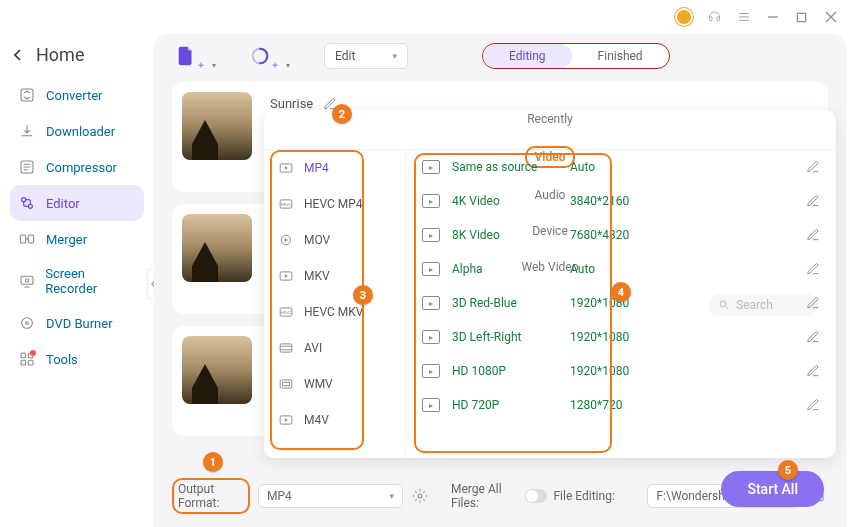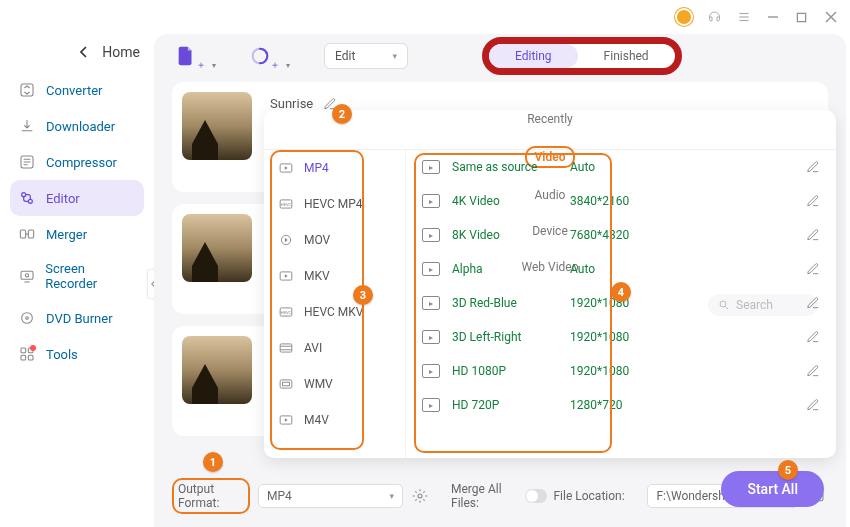--- a/index.html
+++ b/index.html
@@ -6,36 +6,36 @@
 body { width: 850px; height: 527px; background: #fff; color: #444; font-size: 13px; position: relative; overflow: hidden; }
 
 
 .titlebar { height: 34px; display: flex; justify-content: flex-end; align-items: center; gap: 14px; padding: 0 12px; }
 .titlebar .avatar { width: 18px; height: 18px; border-radius: 50%; background: #f5a623; border: 2px solid #fff; box-shadow: 0 0 0 1px #f5a623; }
 .titlebar .icn { width: 15px; height: 15px; display: inline-flex; align-items: center; justify-content: center; opacity: .7; }
 
 
 .app { display: flex; height: calc(100% - 34px); }
 .sidebar { width: 154px; padding: 6px 10px; position: relative; }
-.side-home { display: flex; align-items: center; gap: 14px; padding: 4px 4px 12px 4px; font-size: 14px; justify-content: flex-end; }
+.side-home { display: flex; align-items: center; gap: 14px; padding: 4px 4px 12px 4px; font-size: 18px; }
 .side-item { display: flex; align-items: center; gap: 10px; padding: 9px 8px; border-radius: 10px; color: #0369a1; }
 .side-item.active { background: #ece7fb; color: #6a4ad8; }
 .side-item.active .sic { color: #6a4ad8; }
 .side-item .sic { width: 18px; height: 18px; display: inline-flex; align-items: center; justify-content: center; color: #888; }
 .side-item .dot { width: 6px; height: 6px; background: #ff5252; border-radius: 50%; position: absolute; margin-left: 12px; margin-top: -12px; }
 .side-collapse { position: absolute; right: -7px; top: 235px; width: 14px; height: 30px; background: #fff; border: 1px solid #eee; border-radius: 3px; display:flex; align-items:center; justify-content:center; box-shadow: 0 0 3px rgba(0,0,0,.08);}
 
 
 .main { flex: 1; background: #f5f5f8; border-radius: 14px 14px 0 0; margin-right: 4px; display: flex; flex-direction: column; position: relative; }
 .toolbar { height: 44px; display: flex; align-items: center; gap: 14px; padding: 0 18px; }
 .tool-btn { width: 28px; height: 28px; position: relative; display:flex; align-items:center; justify-content:center;}
 .tool-btn .plus-badge { position: absolute; bottom: -2px; right: -6px; font-size: 10px; color: #6a4ad8; }
 .tool-btn .drop-tri { position: absolute; bottom: 0; right: -16px; font-size: 8px; color: #888;}
 .mode { margin-left: 4px; height: 26px; border: 1px solid #ddd; background: #fff; border-radius: 6px; padding: 0 10px; display:flex; align-items:center; gap:18px; font-size:12px; color:#555; min-width:84px; justify-content:space-between;}
-.seg { display: flex; border: 7px solid #b91c1c; border-radius: 22px; overflow: hidden; margin-left: 60px; background: #fff; }
+.seg { display: flex; border: 1px solid #b91c1c; border-radius: 22px; overflow: hidden; margin-left: 60px; background: #fff; }
 .seg div { padding: 5px 26px; font-size: 12px; color: #666; }
 .seg .on { background: #ece7fb; color: #6a4ad8; border-radius: 22px; }
 
 .content { flex: 1; padding: 4px 18px 0 18px; position: relative; overflow: hidden; }
 .card { background: #fff; border-radius: 12px; padding: 10px; display: flex; gap: 12px; margin-bottom: 12px; height: 110px; }
 .thumb { width: 70px; height: 68px; border-radius: 8px; background: linear-gradient(180deg,#d9c39e 0%,#a18a63 50%,#3e321f 100%); position: relative; }
 .thumb::after{content:""; position:absolute; left:10px; bottom:0; width:26px; height:40px; background:#20180b; clip-path: polygon(50% 0, 100% 60%, 100% 100%, 0 100%, 0 60%);}
 .card-mid { flex:1; }
 .card-title { display:flex; align-items:center; gap:10px; font-size:13px; color:#555; padding-top:4px; padding-left:6px;}
 .mini-toolbar { display:flex; gap:10px; position:absolute; margin-top:66px; margin-left:-6px;}
@@ -320,21 +320,21 @@
               <circle cx="12" cy="12" r="3"></circle>
               <path d="M12 2v3m0 14v3M4 12H1m22 0h-3M5 5l2 2m10 10l2 2M19 5l-2 2M5 19l2-2"></path>
             </svg>
           </span>
         <div class="merge">
           <span>Merge All Files:</span>
           <div class="toggle"></div>
         </div>
       </div>
       <div class="frow">
-        <span class="lbl">File Location:</span>
+        <span class="lbl">File Editing:</span>
         <div class="combo">
           <span style="white-space:nowrap;overflow:hidden;text-overflow:ellipsis;max-width:128px">F:\Wondershare UniConverter 1</span>
           <span style="font-size:9px;color:#999">▾</span>
         </div>
         <span class="iconbtn">
             <svg width="16" height="16" viewBox="0 0 24 24" fill="none" stroke="#888" stroke-width="1.6">
               <path d="M3 7a2 2 0 0 1 2-2h4l2 2h8a2 2 0 0 1 2 2v8a2 2 0 0 1-2 2H5a2 2 0 0 1-2-2z"></path>
             </svg>
           </span>
       </div>

